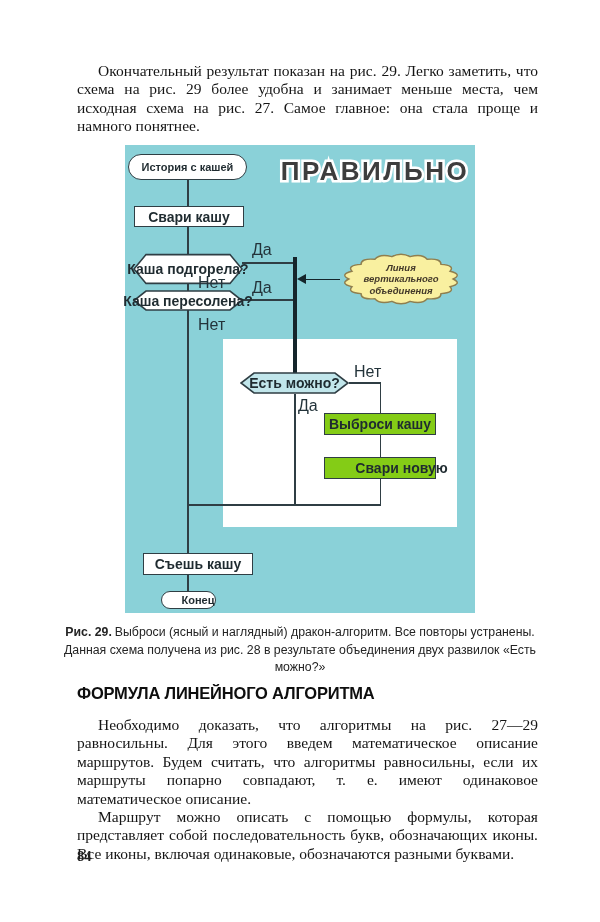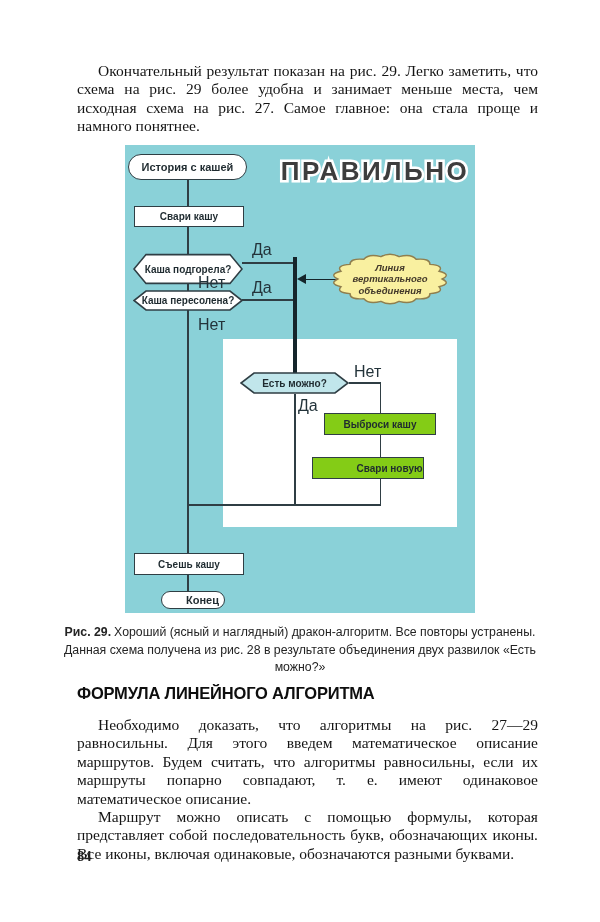--- a/index.html
+++ b/index.html
@@ -16,34 +16,34 @@
   .pagenum{position:absolute;left:77px;top:848px;font-weight:700;font-size:14.5px;color:#222;}
 
   
   .fig{position:absolute;left:125px;top:145px;width:350px;height:468px;
        background:#8ad1d8;font-family:"Liberation Sans",sans-serif;}
   .fig *{box-sizing:border-box;}
   .inset{position:absolute;left:98px;top:194px;width:234px;height:188px;background:#ffffff;z-index:1;}
   .ln{position:absolute;background:#2f3e44;z-index:2;}
   .thick{position:absolute;background:#15252b;z-index:3;}
   .node{position:absolute;display:flex;align-items:center;justify-content:center;
-        z-index:4;font-weight:700;font-size:10px;color:#1f2b30;white-space:nowrap;}
+        z-index:4;font-weight:700;font-size:14px;color:#1f2b30;white-space:nowrap;}
   .rectnode{background:#ffffff;border:1.6px solid #2f3e44;}
   .cyanfill{background:#84cc16;}
   .stadium{background:#ffffff;border:1.9px solid #2f3e44;border-radius:14px;font-size:11px;}
   .hexnode svg{position:absolute;inset:0;width:100%;height:100%;}
   .hexnode span{position:relative;z-index:1;}
   .lbl{position:absolute;z-index:5;font-weight:400;font-size:16px;color:#23333a;}
   .banner{position:absolute;left:150px;top:11px;width:200px;text-align:center;z-index:2;
           font-weight:700;font-size:26px;letter-spacing:2.5px;color:#3d3d3d;white-space:nowrap;}
   .banner .stroke{position:absolute;left:0;top:0;width:100%;color:#fff;
           -webkit-text-stroke:5px #ffffff;
           text-shadow:0 0 2px #fff,1px 1px 0 #fff,-1px -1px 0 #fff,1px -1px 0 #fff,-1px 1px 0 #fff;}
   .banner .fill{position:relative;}
-  .cloud{position:absolute;left:202px;top:104px;width:126px;height:60px;z-index:4;}
+  .cloud{position:absolute;left:213px;top:104px;width:126px;height:60px;z-index:4;}
   .cloud svg{position:absolute;inset:0;width:100%;height:100%;}
   .cloud .ctext{position:absolute;inset:4px 10px;display:flex;align-items:center;justify-content:center;
           text-align:center;font-weight:700;font-style:italic;font-size:9.5px;line-height:11.5px;color:#43392a;}
   .arrowhead{position:absolute;left:172px;top:129px;width:0;height:0;z-index:2;
           border-top:5.5px solid transparent;border-bottom:5.5px solid transparent;
           border-right:9px solid #15252b;}
 
   
   .caption{position:absolute;left:40px;top:624px;width:520px;text-align:center;
            font-family:"Liberation Sans",sans-serif;font-size:12.3px;line-height:17.5px;color:#242424;}
@@ -100,29 +100,29 @@
     <svg viewBox="0 0 109 22" preserveAspectRatio="none">
       <polygon points="14,1 95,1 108,11 95,21 14,21 1,11" fill="#c1e6eb" stroke="#2f3e44" stroke-width="1.6" vector-effect="non-scaling-stroke"></polygon>
     </svg>
     <span>Есть можно?</span>
   </div>
 
   <div class="node rectnode cyanfill" style="left:199px;top:268px;width:112px;height:22px;">
     <span>Выброси кашу</span>
   </div>
 
-  <div class="node rectnode cyanfill" style="left:187px;top:312px;width:112px;height:22px;padding-left:43px;">
+  <div class="node rectnode cyanfill" style="left:199px;top:312px;width:112px;height:22px;padding-left:43px;">
     <span>Свари новую</span>
   </div>
 
-  <div class="node rectnode" style="left:9px;top:408px;width:110px;height:22px;">
+  <div class="node rectnode" style="left:18px;top:408px;width:110px;height:22px;">
     <span>Съешь кашу</span>
   </div>
 
-  <div class="node stadium" style="left:36px;top:446px;width:64px;height:18px;border-radius:9px;padding-left:19px;">
+  <div class="node stadium" style="left:36px;top:446px;width:55px;height:18px;border-radius:9px;padding-left:19px;">
     <span>Конец</span>
   </div>
 
   <span class="lbl" style="left:127px;top:96px;">Да</span>
   <span class="lbl" style="left:73px;top:129px;">Нет</span>
   <span class="lbl" style="left:127px;top:134px;">Да</span>
   <span class="lbl" style="left:73px;top:171px;">Нет</span>
   <span class="lbl" style="left:229px;top:218px;">Нет</span>
   <span class="lbl" style="left:173px;top:252px;">Да</span>
 
@@ -133,21 +133,21 @@
                Q 9.7 18 15.5 24.4 Q 1.5 27.8 12 33 Q 1.5 38.2 15.5 41.6 Q 9.7 48 25.6 49.1
                Q 25.3 56 41 54.65 Q 46.2 61.2 59.9 57.6 Q 70 63 80.1 57.6 Q 93.8 61.2 99 54.65
                Q 114.7 56 114.4 49.1 Q 130.3 48 124.5 41.6 Q 138.5 38.2 128 33 Z" fill="#f9f0a0" stroke="#8f7f4f" stroke-width="1.6"></path>
     </svg>
     <div class="ctext">Линия вертикального объединения</div>
   </div>
 </div>
 
 <div class="caption">
   <div>
-    <span class="cl">Рис. 29.</span><span>Хороший (ясный и наглядный) дракон-алгоритм. Все повторы устранены.</span>
+    <span class="cl">Рис. 29.</span><span>Выброси (ясный и наглядный) дракон-алгоритм. Все повторы устранены.</span>
   </div>
   <div>Данная схема получена из рис. 28 в результате объединения двух развилок «Есть можно?»</div>
 </div>
 
 <div class="textcol">
   <h2 class="heading">ФОРМУЛА ЛИНЕЙНОГО АЛГОРИТМА</h2>
   <p class="bodytext">Необходимо доказать, что алгоритмы на рис. 27—29 равносильны. Для этого введем математическое описание маршрутов. Будем считать, что алгоритмы равносильны, если их маршруты попарно совпадают, т. е. имеют одинаковое математическое описание.</p>
   <p class="bodytext">Маршрут можно описать с помощью формулы, которая представляет собой последовательность букв, обозначающих иконы. Все иконы, включая одинаковые, обозначаются разными буквами.</p>
 </div>
 

